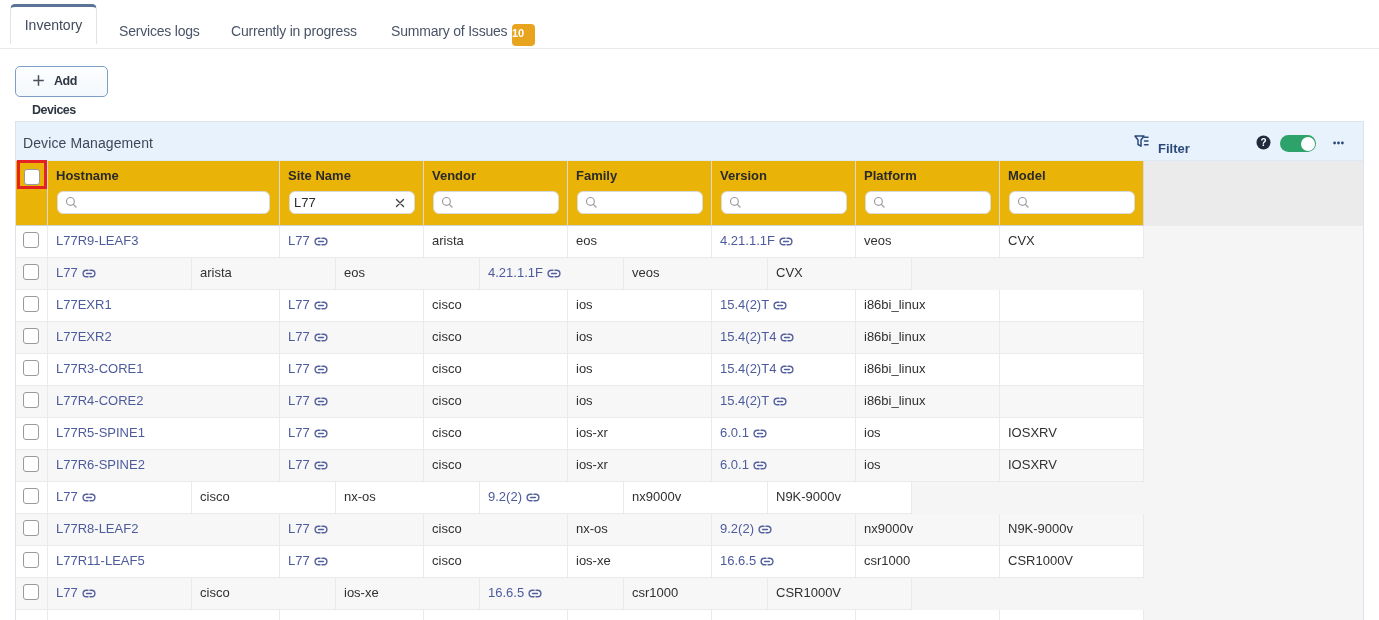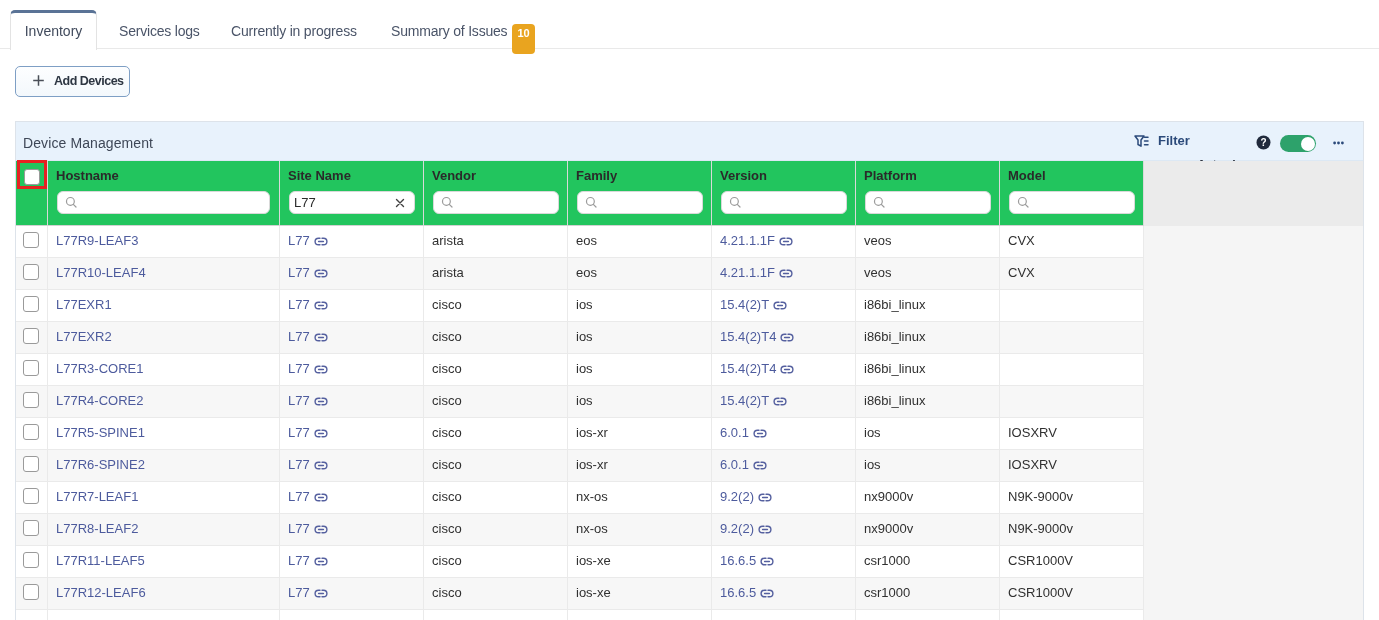--- a/index.html
+++ b/index.html
@@ -1,48 +1,48 @@
 <!DOCTYPE html>
 <html><head><meta charset="utf-8"><style>
 * { margin:0; padding:0; box-sizing:border-box; }
 html,body { width:1379px; height:620px; background:#fff; overflow:hidden;
   font-family:"Liberation Sans", sans-serif; }
 #page { position:relative; width:1379px; height:620px; overflow:hidden; }
 
 
 .tabbar { position:absolute; left:0; top:0; width:1379px; height:49px;
   border-bottom:1px solid #e9e9e9; }
-.tab-active { position:absolute; left:10px; top:10px; width:87px; height:40px;
+.tab-active { position:absolute; left:10px; top:4px; width:87px; height:40px;
   background:#fff; border:1px solid #e3e3e3; border-bottom:none;
   border-top:3px solid #5a7396; border-radius:5px 5px 0 0;
   font-size:14px; color:#404a5c; text-align:center; line-height:36px; }
 .tab { position:absolute; top:6px; height:50px; line-height:50px; font-size:14px; color:#4a5468; letter-spacing:-0.2px; }
-.badge { position:absolute; left:512px; top:24px; width:23px; height:30px;
+.badge { position:absolute; left:512px; top:24px; width:23px; height:22px;
   background:#e9a41f; border-radius:4px; color:#fff; font-size:11px; font-weight:bold;
-  text-align:center; line-height:18px; }
-
-
-.addbtn { position:absolute; left:15px; top:66px; width:115px; height:31px;
+  text-align:left; line-height:18px; }
+
+
+.addbtn { position:absolute; left:15px; top:66px; width:93px; height:31px;
   background:linear-gradient(#fdfeff,#f3f8fc); border:1px solid #7e9fc5; border-radius:5px;
   font-size:12.5px; letter-spacing:-0.5px; font-weight:bold; color:#2d3642; text-align:left;
   padding-left:16px; line-height:29px; }
 .addbtn svg { vertical-align:-2px; margin-right:9px; }
 
 
 .card { position:absolute; left:15px; top:121px; width:1349px; height:500px;
   border:1px solid #dde3ea; border-bottom:none; background:#fff; }
 .chead { position:absolute; left:0; top:0; width:1347px; height:39px; background:#e8f2fc;
   border-bottom:1px solid #dce8f4; }
 .ctitle { position:absolute; left:7px; top:0; line-height:42px; font-size:14px; letter-spacing:-0.1px;
   color:#3e4757; font-weight:500; letter-spacing:.1px; }
-.chead .ctrl { position:absolute; top:0; height:46px; line-height:38px; }
+.chead .ctrl { position:absolute; top:8px; height:46px; line-height:38px; }
 
 
 .thead { position:absolute; left:0; top:39px; width:1347px; height:65px;
-  background:#22c55e; border-bottom:1px solid #d2d2d2; display:flex; }
+  background:#eab308; border-bottom:1px solid #d2d2d2; display:flex; }
 .hc { position:relative; height:65px; border-right:1px solid #d9d9d9; }
 .hl { position:absolute; left:8px; top:7px; font-size:13px; font-weight:bold; color:#2a2a2a; }
 .inp { position:absolute; left:9px; top:30px; width:126px; height:23px; background:#fff;
   border:1px solid #d9d9d9; border-radius:6px; }
 .c1w .inp { width:213px; left:9px; }
 .mg { position:absolute; left:7px; top:4px; }
 .it { position:absolute; left:4px; top:0; line-height:21px; font-size:13px; color:#2b2b2b; }
 .xi { position:absolute; right:9px; top:5.5px; }
 
 .c0 { width:32px; }
@@ -198,21 +198,20 @@
                 <path d="M8 1.2 H9.5 C11.4 1.2 12.9 2.7 12.9 4.5 C12.9 6.3 11.4 7.8 9.5 7.8 H8"></path>
                 <path d="M4.6 4.5 H9.4"></path>
               </g>
             </svg></div>
           <div class="c c2">veos</div>
           <div class="c c2">CVX</div>
           <div class="c cf"></div>
         </div>
 <div class="tr alt">
           <div class="c c0"><span class="cb"></span></div>
-          <div class="c c1"><span class="lnk">L77R10-LEAF4</span></div>
           <div class="c c2"><span class="lnk">L77</span><svg class="lk" width="14" height="9" viewBox="0 0 14 9">
               <g fill="none" stroke="#55609f" stroke-width="1.4" stroke-linecap="round">
                 <path d="M6 1.2 H4.5 C2.6 1.2 1.1 2.7 1.1 4.5 C1.1 6.3 2.6 7.8 4.5 7.8 H6"></path>
                 <path d="M8 1.2 H9.5 C11.4 1.2 12.9 2.7 12.9 4.5 C12.9 6.3 11.4 7.8 9.5 7.8 H8"></path>
                 <path d="M4.6 4.5 H9.4"></path>
               </g>
             </svg></div>
           <div class="c c2">arista</div>
           <div class="c c2">eos</div>
           <div class="c c2"><span class="lnk">4.21.1.1F</span><svg class="lk" width="14" height="9" viewBox="0 0 14 9">
@@ -359,21 +358,20 @@
                 <path d="M8 1.2 H9.5 C11.4 1.2 12.9 2.7 12.9 4.5 C12.9 6.3 11.4 7.8 9.5 7.8 H8"></path>
                 <path d="M4.6 4.5 H9.4"></path>
               </g>
             </svg></div>
           <div class="c c2">ios</div>
           <div class="c c2">IOSXRV</div>
           <div class="c cf"></div>
         </div>
 <div class="tr">
           <div class="c c0"><span class="cb"></span></div>
-          <div class="c c1"><span class="lnk">L77R7-LEAF1</span></div>
           <div class="c c2"><span class="lnk">L77</span><svg class="lk" width="14" height="9" viewBox="0 0 14 9">
               <g fill="none" stroke="#55609f" stroke-width="1.4" stroke-linecap="round">
                 <path d="M6 1.2 H4.5 C2.6 1.2 1.1 2.7 1.1 4.5 C1.1 6.3 2.6 7.8 4.5 7.8 H6"></path>
                 <path d="M8 1.2 H9.5 C11.4 1.2 12.9 2.7 12.9 4.5 C12.9 6.3 11.4 7.8 9.5 7.8 H8"></path>
                 <path d="M4.6 4.5 H9.4"></path>
               </g>
             </svg></div>
           <div class="c c2">cisco</div>
           <div class="c c2">nx-os</div>
           <div class="c c2"><span class="lnk">9.2(2)</span><svg class="lk" width="14" height="9" viewBox="0 0 14 9">
@@ -428,21 +426,20 @@
                 <path d="M8 1.2 H9.5 C11.4 1.2 12.9 2.7 12.9 4.5 C12.9 6.3 11.4 7.8 9.5 7.8 H8"></path>
                 <path d="M4.6 4.5 H9.4"></path>
               </g>
             </svg></div>
           <div class="c c2">csr1000</div>
           <div class="c c2">CSR1000V</div>
           <div class="c cf"></div>
         </div>
 <div class="tr alt">
           <div class="c c0"><span class="cb"></span></div>
-          <div class="c c1"><span class="lnk">L77R12-LEAF6</span></div>
           <div class="c c2"><span class="lnk">L77</span><svg class="lk" width="14" height="9" viewBox="0 0 14 9">
               <g fill="none" stroke="#55609f" stroke-width="1.4" stroke-linecap="round">
                 <path d="M6 1.2 H4.5 C2.6 1.2 1.1 2.7 1.1 4.5 C1.1 6.3 2.6 7.8 4.5 7.8 H6"></path>
                 <path d="M8 1.2 H9.5 C11.4 1.2 12.9 2.7 12.9 4.5 C12.9 6.3 11.4 7.8 9.5 7.8 H8"></path>
                 <path d="M4.6 4.5 H9.4"></path>
               </g>
             </svg></div>
           <div class="c c2">cisco</div>
           <div class="c c2">ios-xe</div>
           <div class="c c2"><span class="lnk">16.6.5</span><svg class="lk" width="14" height="9" viewBox="0 0 14 9">

